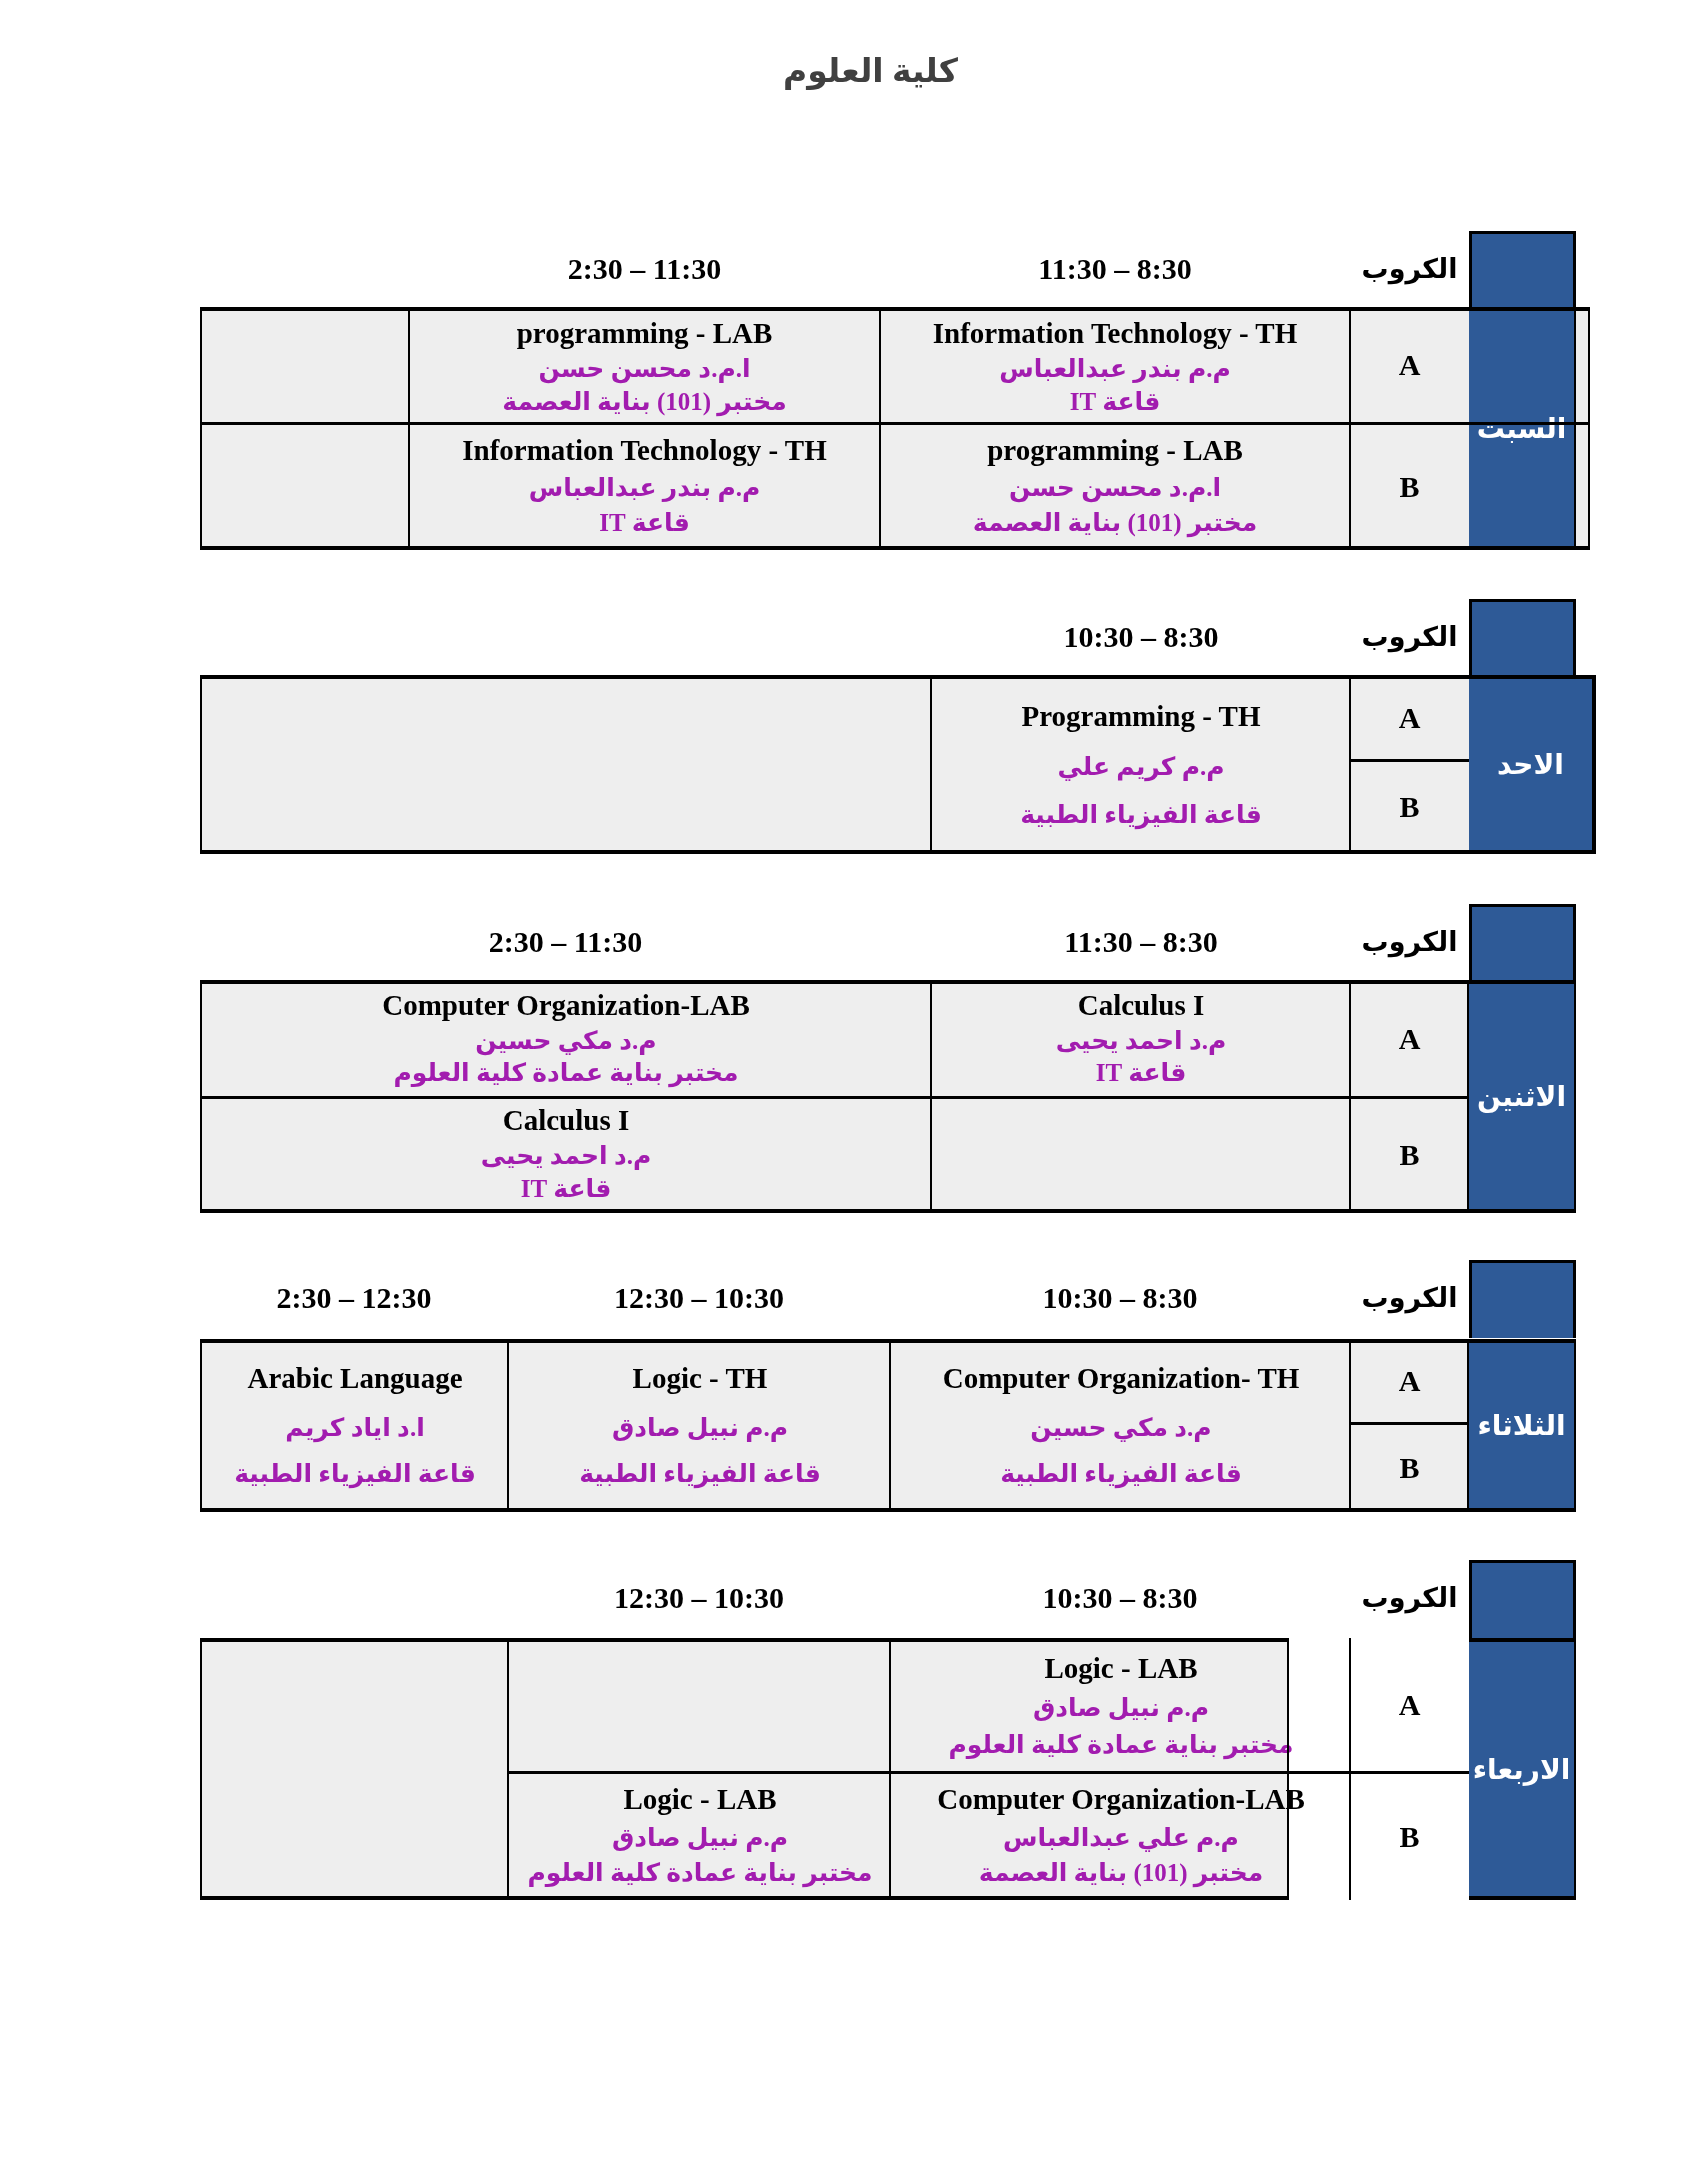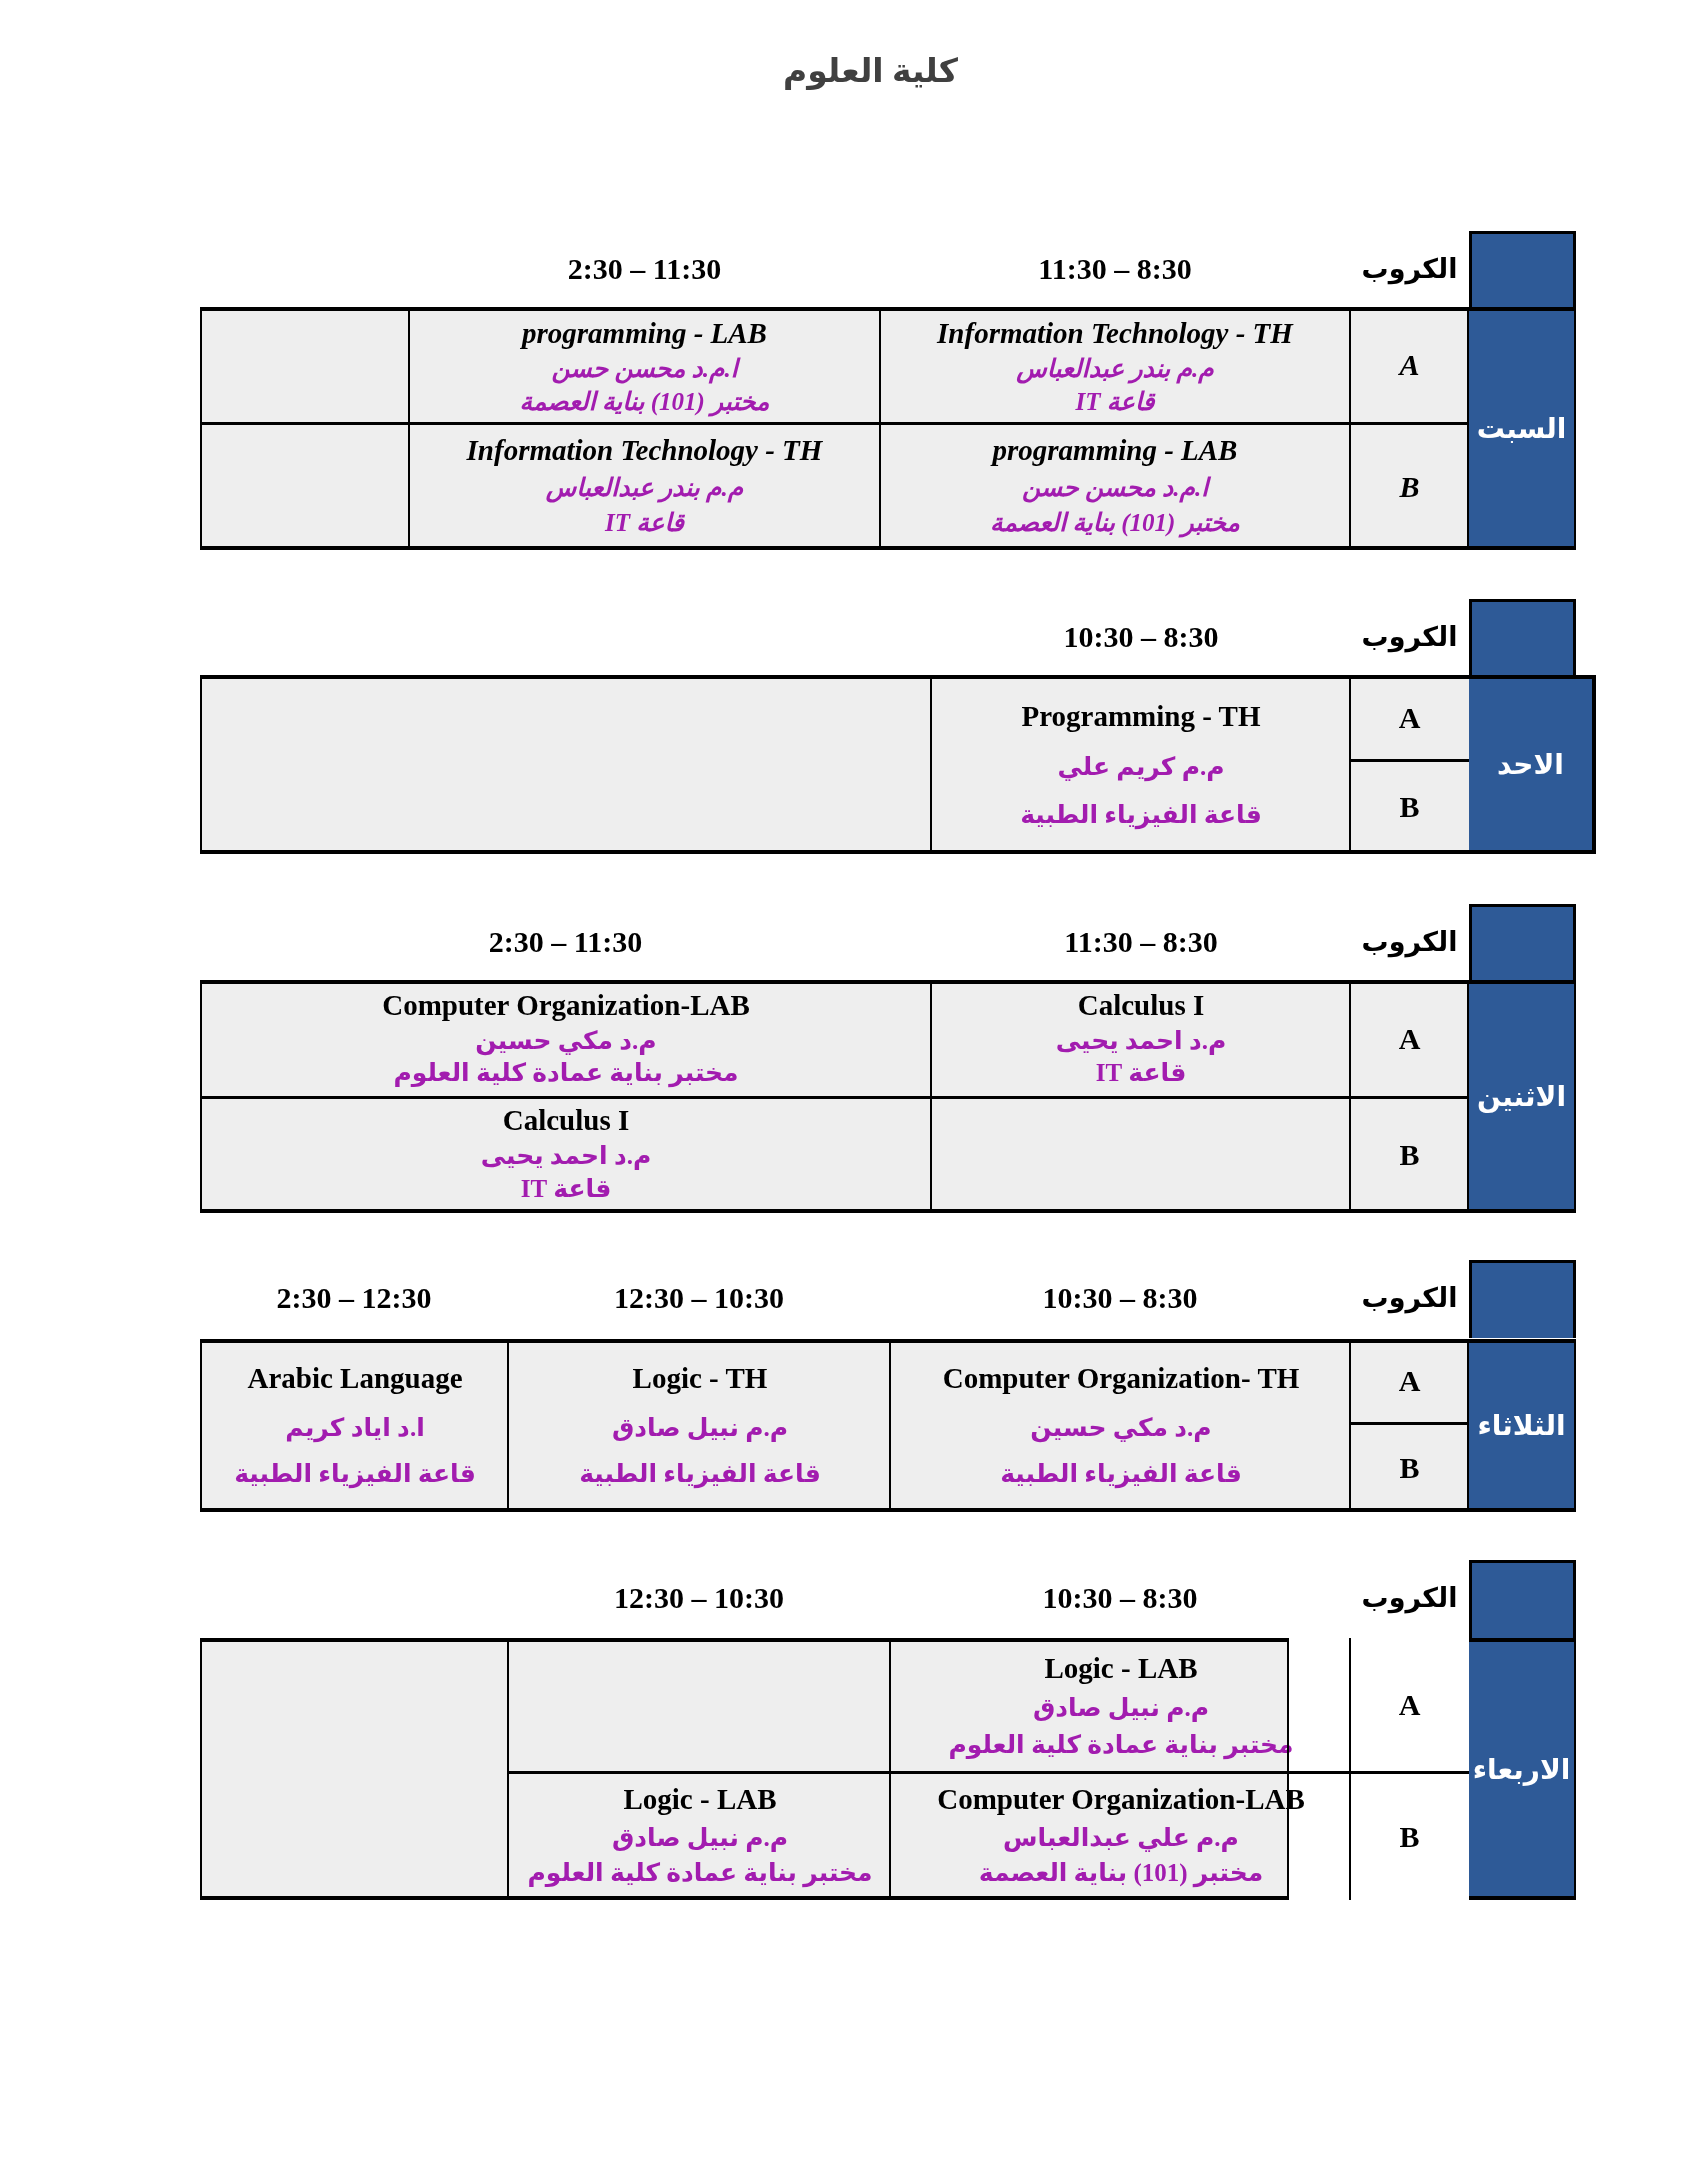--- a/index.html
+++ b/index.html
@@ -28,21 +28,21 @@
 <div id="page">
 
   <div class="doc-title ar" style="top:51px;font-size:33px;">كلية العلوم</div>
 
   <div>
     <div class="band-label" style="left:409px;top:231px;width:471px;">2:30 – 11:30</div>
     <div class="band-label" style="left:880px;top:231px;width:470px;">11:30 – 8:30</div>
     <div class="band-label ar" style="left:1350px;top:231px;width:119px;font-size:27px;">الكروب</div>
     <div class="day-head" style="left:1469px;top:231px;width:107px;height:76px;"></div>
 
-    <div class="tbl-body" style="left:200px;top:307px;width:1269px;height:243px;font-style:italic;">
+    <div class="tbl-body" style="left:200px;top:307px;width:1390px;height:243px;">
       <div class="cell" style="left:209px;top:3px;width:471px;height:113px;">
         <span class="course">programming - LAB</span>
         <span class="sub ar">ا.م.د محسن حسن</span>
         <span class="sub ar">مختبر (101) بناية العصمة</span>
       </div>
       <div class="cell" style="left:680px;top:3px;width:470px;height:113px;">
         <span class="course">Information Technology - TH</span>
         <span class="sub ar">م.م بندر عبدالعباس</span>
         <span class="sub ar">قاعة IT</span>
       </div>

